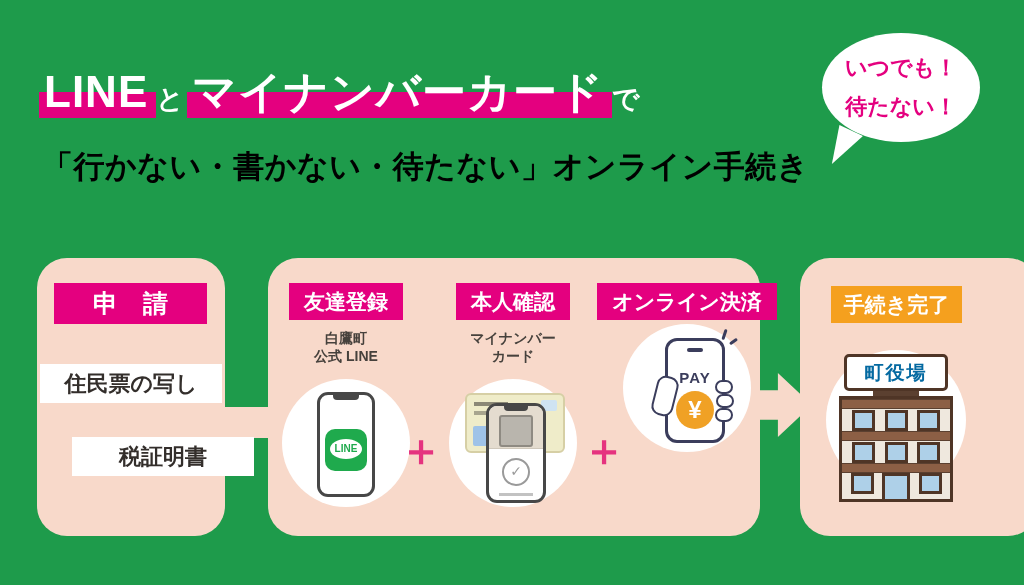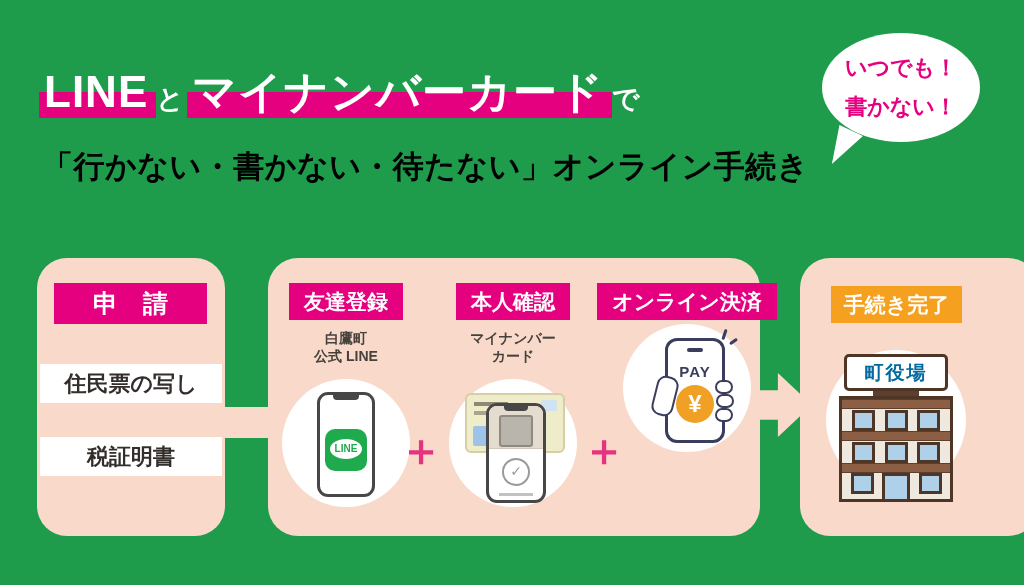--- a/index.html
+++ b/index.html
@@ -27,21 +27,21 @@
   #steps-panel{left:268px; top:258px; width:492px; height:278px;}
   #result-panel{left:800px; top:258px; width:193px; height:278px;padding-left:45px;}
   #connector{position:absolute; left:218px; top:407px; width:56px; height:31px; background:#f8d9ca;}
   #flow-arrow{position:absolute; left:750px; top:373px; width:62px; height:64px; background:#f8d9ca;
     clip-path:polygon(0 27%,45% 27%,45% 0,100% 50%,45% 100%,45% 73%,0 73%);}
   
   .apply-header{position:absolute; left:17px; top:25px; width:153px; height:41px; background:#e4007f;
     display:flex; align-items:center; justify-content:center; color:#fff; font-size:25px; font-weight:800; white-space:nowrap;}
   .apply-item{position:absolute; left:3px; width:182px; height:39px; background:#fff;
     display:flex; align-items:center; justify-content:center; font-size:22px; font-weight:800; color:#332e2b; white-space:nowrap;}
-  #apply-item-0{top:106px;} #apply-item-1{top:179px;}
+  #apply-item-0{top:106px;} #apply-item-1{top:179px;margin-left:32px;}
   
   .step{position:absolute; top:0; height:100%; width:170px; display:flex; flex-direction:column; align-items:center;}
   #step-0{left:-7px;} #step-1{left:160px;} #step-2{left:334px;}
   .step-header{margin-top:25px; height:37px; background:#e4007f; color:#fff; font-size:21px; font-weight:800;
     display:flex; align-items:center; padding:0 15px; white-space:nowrap;}
   .step-desc{margin-top:9px; height:46px; font-size:14px; font-weight:700; color:#46413c; text-align:center; line-height:1.3; white-space:nowrap;}
   .step-circle{margin-top:4px; width:128px; height:128px; border-radius:50%; background:#fff; position:relative;}
   .plus{position:absolute; top:163px; width:44px; text-align:center; font-size:44px; font-weight:800; color:#e5337f;}
   #plus-0{left:131px;} #plus-1{left:314px;}
   
@@ -59,21 +59,21 @@
   .mn-phone{position:absolute; left:37px; top:24px; width:54px; height:94px; background:#fff; border:3px solid #474747; border-radius:11px; overflow:hidden;}
   .mn-notch{position:absolute; top:0; left:50%; transform:translateX(-50%); width:24px; height:5px; background:#474747; border-radius:0 0 4px 4px; z-index:2;}
   .mn-scan{height:42px; background:#e4dccf; position:relative; border-bottom:1px solid #cfc8bb;}
   .mn-scan-card{position:absolute; left:50%; top:9px; transform:translateX(-50%); width:30px; height:28px; background:#b9b5ad; border:2px solid #8e8a82; border-radius:3px;}
   .mn-check{margin:9px auto 0; width:24px; height:24px; border:2px solid #9a9a9a; border-radius:50%;
     text-align:center; line-height:22px; font-size:14px; color:#9a9a9a; font-weight:700;}
   .mn-tinytext{margin:7px auto 0; width:34px; height:3px; background:#c2c2c2;}
   
   .pay-phone{position:absolute; left:42px; top:14px; width:54px; height:99px; background:#fff; border:3px solid #3b3d5c; border-radius:12px; z-index:1;}
   .pay-speaker{position:absolute; top:7px; left:50%; transform:translateX(-50%); width:16px; height:4px; background:#3b3d5c; border-radius:2px;}
-  .pay-lbl{margin-top:22px; text-align:center; font-size:15px; font-weight:800; color:#3b3d5c; letter-spacing:1px;}
+  .pay-lbl{margin-top:28px; text-align:center; font-size:15px; font-weight:800; color:#3b3d5c; letter-spacing:1px;}
   .pay-yen{margin:5px auto 0; width:38px; height:38px; background:#f0a125; border-radius:50%;
     text-align:center; line-height:38px; font-size:24px; font-weight:800; color:#fff;}
   .pay-thumb{position:absolute; left:31px; top:52px; width:18px; height:36px; background:#fff; border:2px solid #3b3d5c; border-radius:9px; transform:rotate(14deg); z-index:2;}
   .pay-finger{position:absolute; background:#fff; border:2px solid #3b3d5c; border-radius:8px; width:14px; height:10px; z-index:2;}
   #finger-0{left:92px; top:56px;} #finger-1{left:93px; top:70px;} #finger-2{left:92px; top:84px;}
   .spark{position:absolute; background:#3b3d5c; width:3px; height:11px; border-radius:2px;}
   #spark-0{left:100px; top:5px; transform:rotate(18deg);}
   #spark-1{left:109px; top:13px; transform:rotate(55deg); height:9px;}
   
   .result-header{position:absolute; left:31px; top:28px; width:131px; height:37px; background:#f5a01e; color:#fff;
@@ -107,21 +107,21 @@
       <span class="hl-text">マイナンバーカード</span>
     </span>
     <span class="particle">で</span>
   </div>
   <div id="subtitle">「行かない・書かない・待たない」オンライン手続き</div>
 
   <div id="bubble-tail"></div>
   <div id="bubble">
     <div id="bubble-text">
       <span>いつでも！</span>
-      <span>書かない！</span>
+      <span>待たない！</span>
     </div>
   </div>
 
   <div id="connector"></div>
   <div id="flow-arrow"></div>
 
   <div class="panel" id="apply-panel">
     <div class="apply-header">申　請</div>
     <div class="apply-item" id="apply-item-0">住民票の写し</div>
     <div class="apply-item" id="apply-item-1">税証明書</div>

